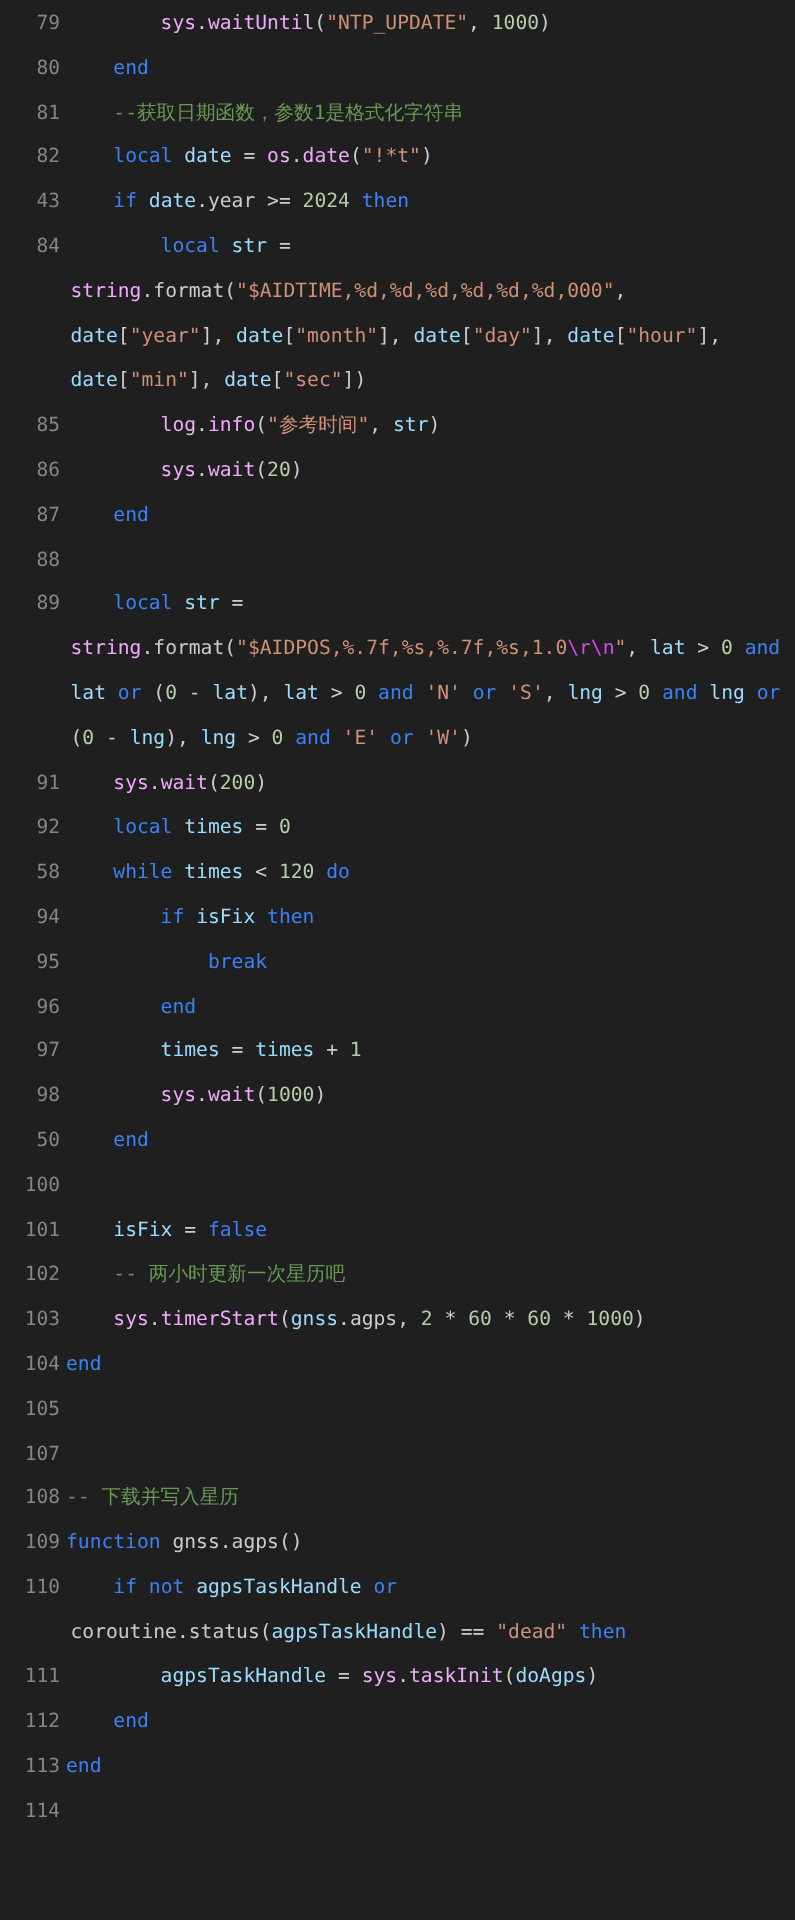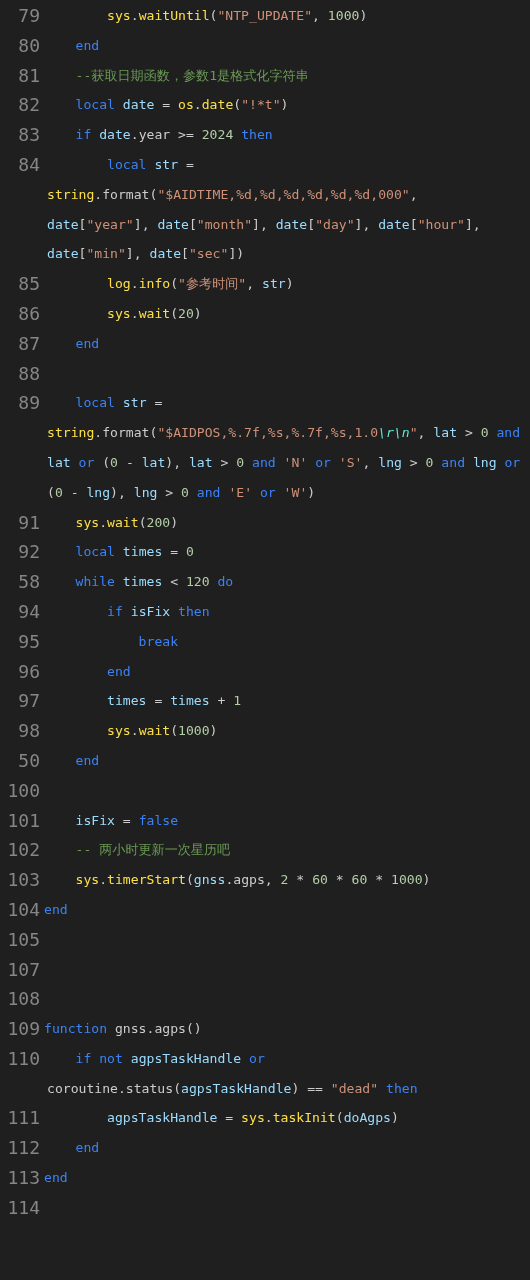--- a/index.html
+++ b/index.html
@@ -29,51 +29,51 @@
     font-size: 13.1px;
     letter-spacing: 0px;
   }
   .gutter {
     position: absolute;
     left: 0;
     top: 0;
     width: 40px;
     text-align: right;
     color: #868686;
-    font-size: 18px;
+    font-size: 13px;
     font-family: "DejaVu Sans Mono", "Liberation Mono", monospace;
   }
   .code {
     position: absolute;
     left: 44px;
     top: 0;
     color: #cccccc;
   }
   .code.cont {
     left: 47px;
   }
   
   .kw   { color: #3b82f6; }   
   .var  { color: #9cdcfe; }   
   .str  { color: #ce9178; }   
-  .esc  { color: #5eead4; font-style: italic; }   
+  .esc  { color: #d946ef; }   
   .num  { color: #b5cea8; }   
   .com  { color: #6a9955; }   
   .pn   { color: #cccccc; }
-  .mod  { color: #fde047; }   
+  .mod  { color: #f0abfc; }   
 </style>
 </head>
 <body>
 
 <div id="editor">
     <div class="row"><span class="gutter">79</span><span class="code"><span class="pn">        </span><span class="mod">sys</span><span class="pn">.</span><span class="mod">waitUntil</span><span class="pn">(</span><span class="str">"NTP_UPDATE"</span><span class="pn">, </span><span class="num">1000</span><span class="pn">)</span></span></div>
     <div class="row"><span class="gutter">80</span><span class="code"><span class="pn">    </span><span class="kw">end</span></span></div>
     <div class="row"><span class="gutter">81</span><span class="code"><span class="pn">    </span><span class="com">--获取日期函数，参数1是格式化字符串</span></span></div>
     <div class="row"><span class="gutter">82</span><span class="code"><span class="pn">    </span><span class="kw">local</span><span class="pn"> </span><span class="var">date</span><span class="pn"> = </span><span class="mod">os</span><span class="pn">.</span><span class="mod">date</span><span class="pn">(</span><span class="str">"!*t"</span><span class="pn">)</span></span></div>
-    <div class="row"><span class="gutter">83</span><span class="code"><span class="pn">    </span><span class="kw">if</span><span class="pn"> </span><span class="var">date</span><span class="pn">.year</span><span class="pn"> &gt;= </span><span class="num">2024</span><span class="pn"> </span><span class="kw">then</span></span></div>
+    <div class="row"><span class="gutter">43</span><span class="code"><span class="pn">    </span><span class="kw">if</span><span class="pn"> </span><span class="var">date</span><span class="pn">.year</span><span class="pn"> &gt;= </span><span class="num">2024</span><span class="pn"> </span><span class="kw">then</span></span></div>
     <div class="row"><span class="gutter">84</span><span class="code"><span class="pn">        </span><span class="kw">local</span><span class="pn"> </span><span class="var">str</span><span class="pn"> =</span></span></div>
     <div class="row"><span class="gutter"></span><span class="code cont"><span class="mod">string</span><span class="pn">.</span><span class="pn">format</span><span class="pn">(</span><span class="str">"$AIDTIME,%d,%d,%d,%d,%d,%d,000"</span><span class="pn">,</span></span></div>
     <div class="row"><span class="gutter"></span><span class="code cont"><span class="var">date</span><span class="pn">[</span><span class="str">"year"</span><span class="pn">], </span><span class="var">date</span><span class="pn">[</span><span class="str">"month"</span><span class="pn">], </span><span class="var">date</span><span class="pn">[</span><span class="str">"day"</span><span class="pn">], </span><span class="var">date</span><span class="pn">[</span><span class="str">"hour"</span><span class="pn">],</span></span></div>
     <div class="row"><span class="gutter"></span><span class="code cont"><span class="var">date</span><span class="pn">[</span><span class="str">"min"</span><span class="pn">], </span><span class="var">date</span><span class="pn">[</span><span class="str">"sec"</span><span class="pn">])</span></span></div>
     <div class="row"><span class="gutter">85</span><span class="code"><span class="pn">        </span><span class="mod">log</span><span class="pn">.</span><span class="mod">info</span><span class="pn">(</span><span class="str">"参考时间"</span><span class="pn">, </span><span class="var">str</span><span class="pn">)</span></span></div>
     <div class="row"><span class="gutter">86</span><span class="code"><span class="pn">        </span><span class="mod">sys</span><span class="pn">.</span><span class="mod">wait</span><span class="pn">(</span><span class="num">20</span><span class="pn">)</span></span></div>
     <div class="row"><span class="gutter">87</span><span class="code"><span class="pn">    </span><span class="kw">end</span></span></div>
     <div class="row"><span class="gutter">88</span><span class="code"></span></div>
     <div class="row"><span class="gutter">89</span><span class="code"><span class="pn">    </span><span class="kw">local</span><span class="pn"> </span><span class="var">str</span><span class="pn"> =</span></span></div>
     <div class="row"><span class="gutter"></span><span class="code cont"><span class="mod">string</span><span class="pn">.</span><span class="pn">format</span><span class="pn">(</span><span class="str">"$AIDPOS,%.7f,%s,%.7f,%s,1.0</span><span class="esc">\r\n</span><span class="str">"</span><span class="pn">, </span><span class="var">lat</span><span class="pn"> &gt; </span><span class="num">0</span><span class="pn"> </span><span class="kw">and</span></span></div>
@@ -88,21 +88,21 @@
     <div class="row"><span class="gutter">97</span><span class="code"><span class="pn">        </span><span class="var">times</span><span class="pn"> = </span><span class="var">times</span><span class="pn"> + </span><span class="num">1</span></span></div>
     <div class="row"><span class="gutter">98</span><span class="code"><span class="pn">        </span><span class="mod">sys</span><span class="pn">.</span><span class="mod">wait</span><span class="pn">(</span><span class="num">1000</span><span class="pn">)</span></span></div>
     <div class="row"><span class="gutter">50</span><span class="code"><span class="pn">    </span><span class="kw">end</span></span></div>
     <div class="row"><span class="gutter">100</span></div>
     <div class="row"><span class="gutter">101</span><span class="code"><span class="pn">    </span><span class="var">isFix</span><span class="pn"> = </span><span class="kw">false</span></span></div>
     <div class="row"><span class="gutter">102</span><span class="code"><span class="pn">    </span><span class="com">-- 两小时更新一次星历吧</span></span></div>
     <div class="row"><span class="gutter">103</span><span class="code"><span class="pn">    </span><span class="mod">sys</span><span class="pn">.</span><span class="mod">timerStart</span><span class="pn">(</span><span class="var">gnss</span><span class="pn">.agps</span><span class="pn">, </span><span class="num">2</span><span class="pn"> * </span><span class="num">60</span><span class="pn"> * </span><span class="num">60</span><span class="pn"> * </span><span class="num">1000</span><span class="pn">)</span></span></div>
     <div class="row"><span class="gutter">104</span><span class="code"><span class="kw">end</span></span></div>
     <div class="row"><span class="gutter">105</span><span class="code"></span></div>
     <div class="row"><span class="gutter">107</span><span class="code"></span></div>
-    <div class="row"><span class="gutter">108</span></div>
+    <div class="row"><span class="gutter">108</span><span class="code"><span class="com">-- 下载并写入星历</span></span></div>
     <div class="row"><span class="gutter">109</span><span class="code"><span class="kw">function</span><span class="pn"> </span><span class="pn">gnss</span><span class="pn">.agps</span><span class="pn">()</span></span></div>
     <div class="row"><span class="gutter">110</span><span class="code"><span class="pn">    </span><span class="kw">if</span><span class="pn"> </span><span class="kw">not</span><span class="pn"> </span><span class="var">agpsTaskHandle</span><span class="pn"> </span><span class="kw">or</span></span></div>
     <div class="row"><span class="gutter"></span><span class="code cont"><span class="pn">coroutine</span><span class="pn">.status</span><span class="pn">(</span><span class="var">agpsTaskHandle</span><span class="pn">) == </span><span class="str">"dead"</span><span class="pn"> </span><span class="kw">then</span></span></div>
     <div class="row"><span class="gutter">111</span><span class="code"><span class="pn">        </span><span class="var">agpsTaskHandle</span><span class="pn"> = </span><span class="mod">sys</span><span class="pn">.</span><span class="mod">taskInit</span><span class="pn">(</span><span class="var">doAgps</span><span class="pn">)</span></span></div>
     <div class="row"><span class="gutter">112</span><span class="code"><span class="pn">    </span><span class="kw">end</span></span></div>
     <div class="row"><span class="gutter">113</span><span class="code"><span class="kw">end</span></span></div>
     <div class="row"><span class="gutter">114</span><span class="code"></span></div>
   </div>
 
 </body></html>

